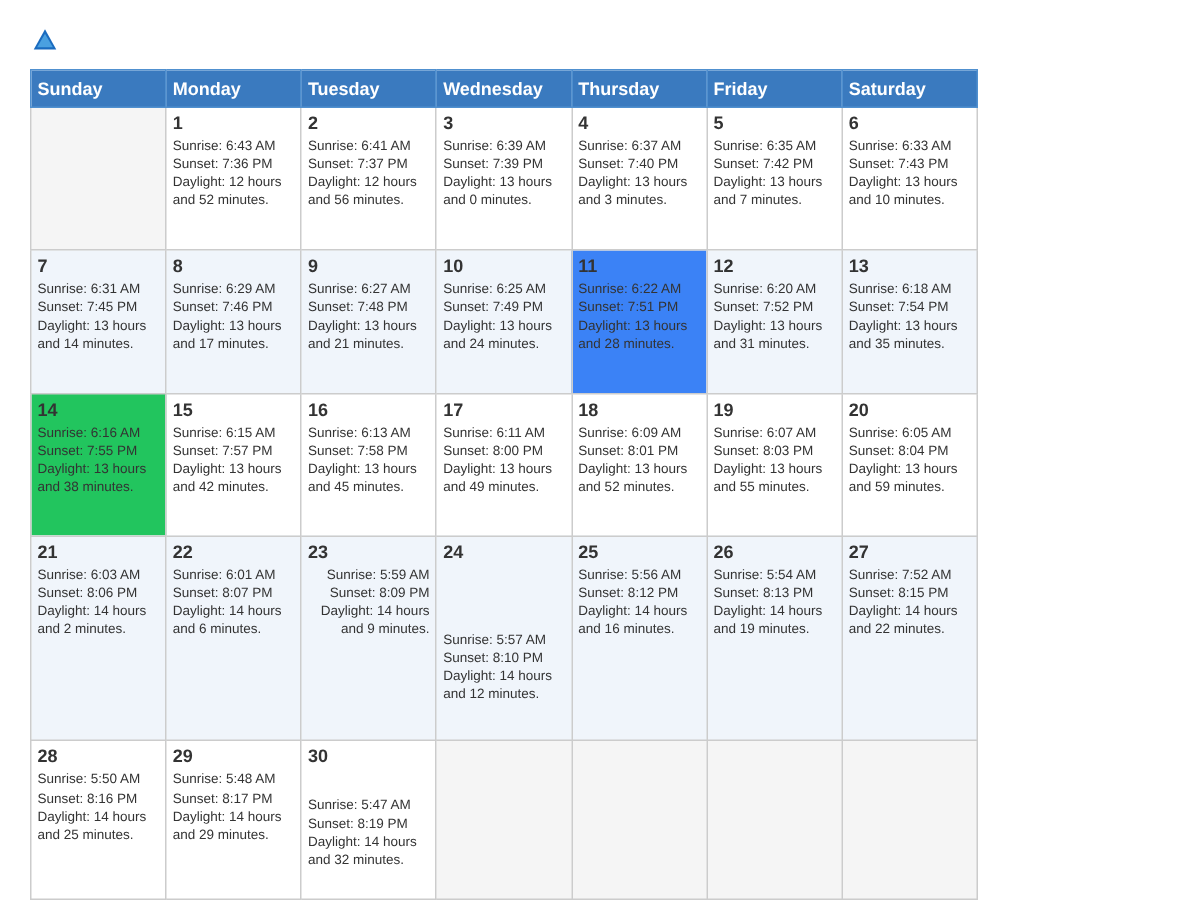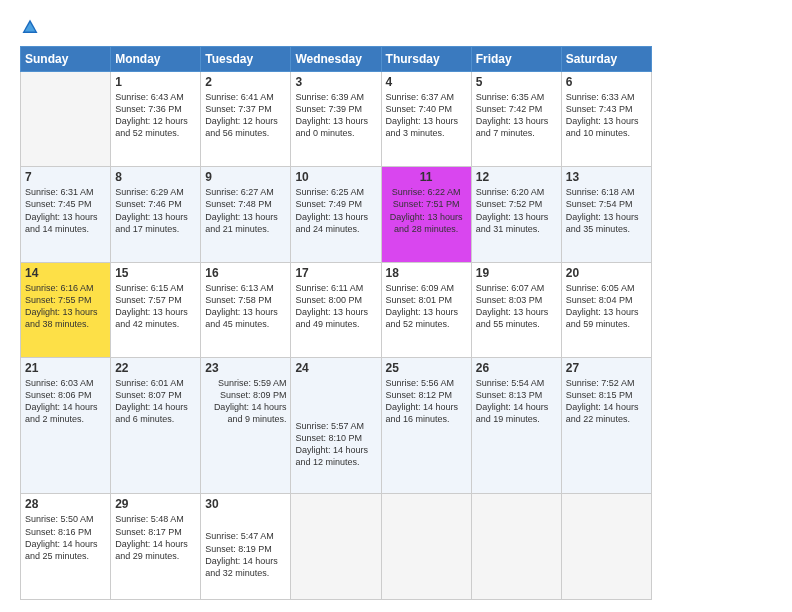--- a/index.html
+++ b/index.html
@@ -203,21 +203,21 @@
 Daylight: 13 hours
 and 21 minutes.</div>
           </td>
           <td style="background: rgb(240, 245, 251);">
             <span class="day-num">10</span>
             <div class="day-info" style="white-space: pre-line;">Sunrise: 6:25 AM
 Sunset: 7:49 PM
 Daylight: 13 hours
 and 24 minutes.</div>
           </td>
-          <td style="background: #d946ef; text-align: center;">
+          <td style="background: #3b82f6;">
             <span class="day-num">11</span>
             <div class="day-info" style="white-space: pre-line;">Sunrise: 6:22 AM
 Sunset: 7:51 PM
 Daylight: 13 hours
 and 28 minutes.</div>
           </td>
           <td style="background: rgb(240, 245, 251);">
             <span class="day-num">12</span>
             <div class="day-info" style="white-space: pre-line;">Sunrise: 6:20 AM
 Sunset: 7:52 PM
@@ -226,21 +226,21 @@
           </td>
           <td style="background: rgb(240, 245, 251);">
             <span class="day-num">13</span>
             <div class="day-info" style="white-space: pre-line;">Sunrise: 6:18 AM
 Sunset: 7:54 PM
 Daylight: 13 hours
 and 35 minutes.</div>
           </td>
         </tr>
         <tr>
-          <td style="background: #fde047;">
+          <td style="background: #22c55e;">
             <span class="day-num">14</span>
             <div class="day-info" style="white-space: pre-line;">Sunrise: 6:16 AM
 Sunset: 7:55 PM
 Daylight: 13 hours
 and 38 minutes.</div>
           </td>
           <td style="background: rgb(255, 255, 255);">
             <span class="day-num">15</span>
             <div class="day-info" style="white-space: pre-line;">Sunrise: 6:15 AM
 Sunset: 7:57 PM

